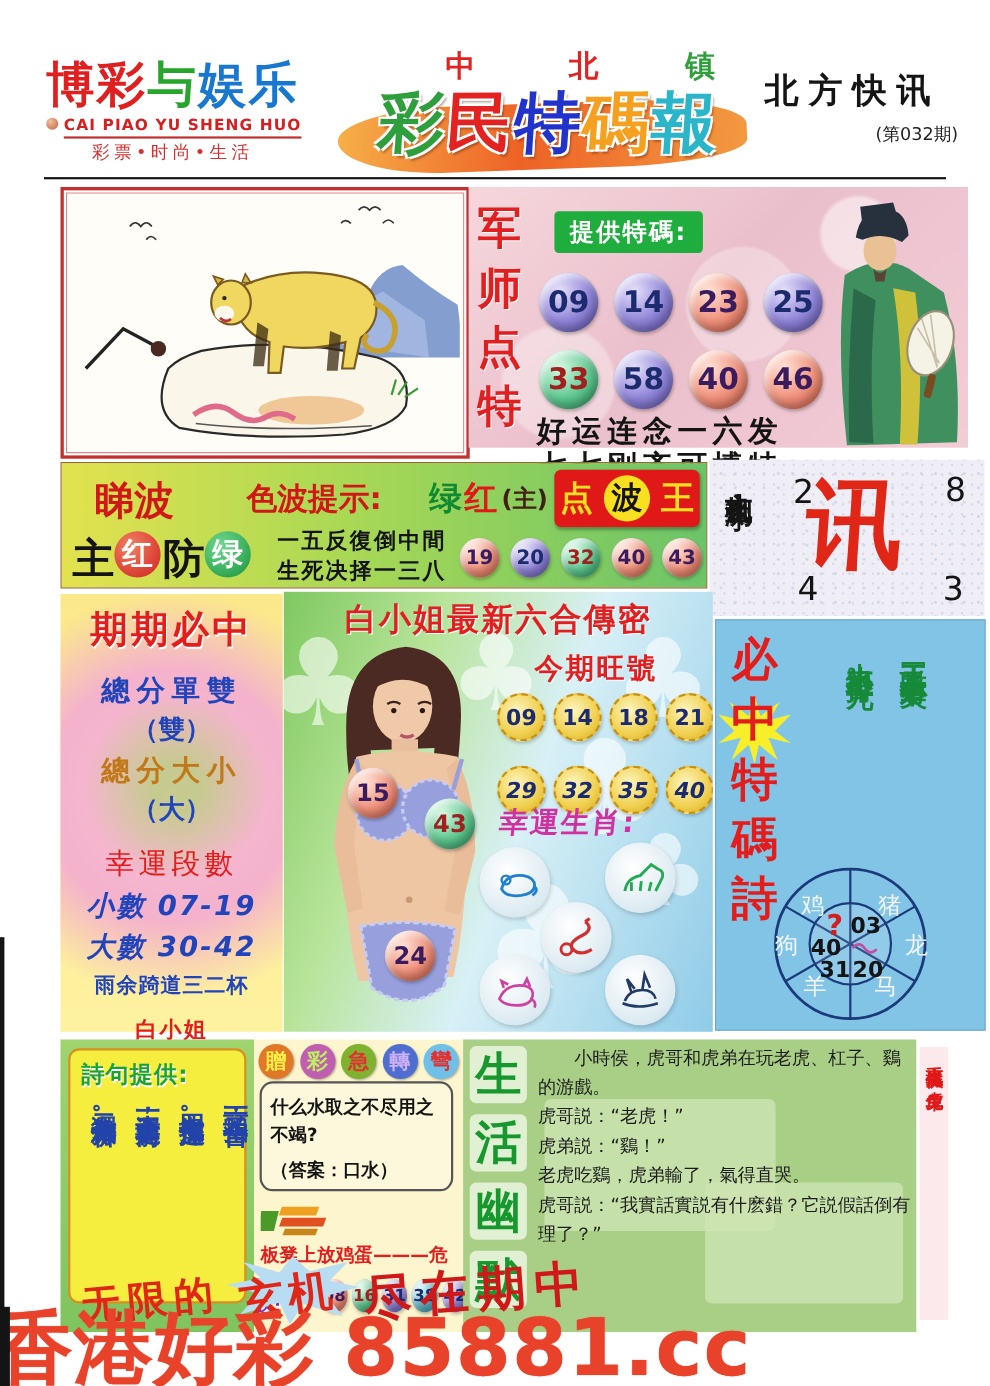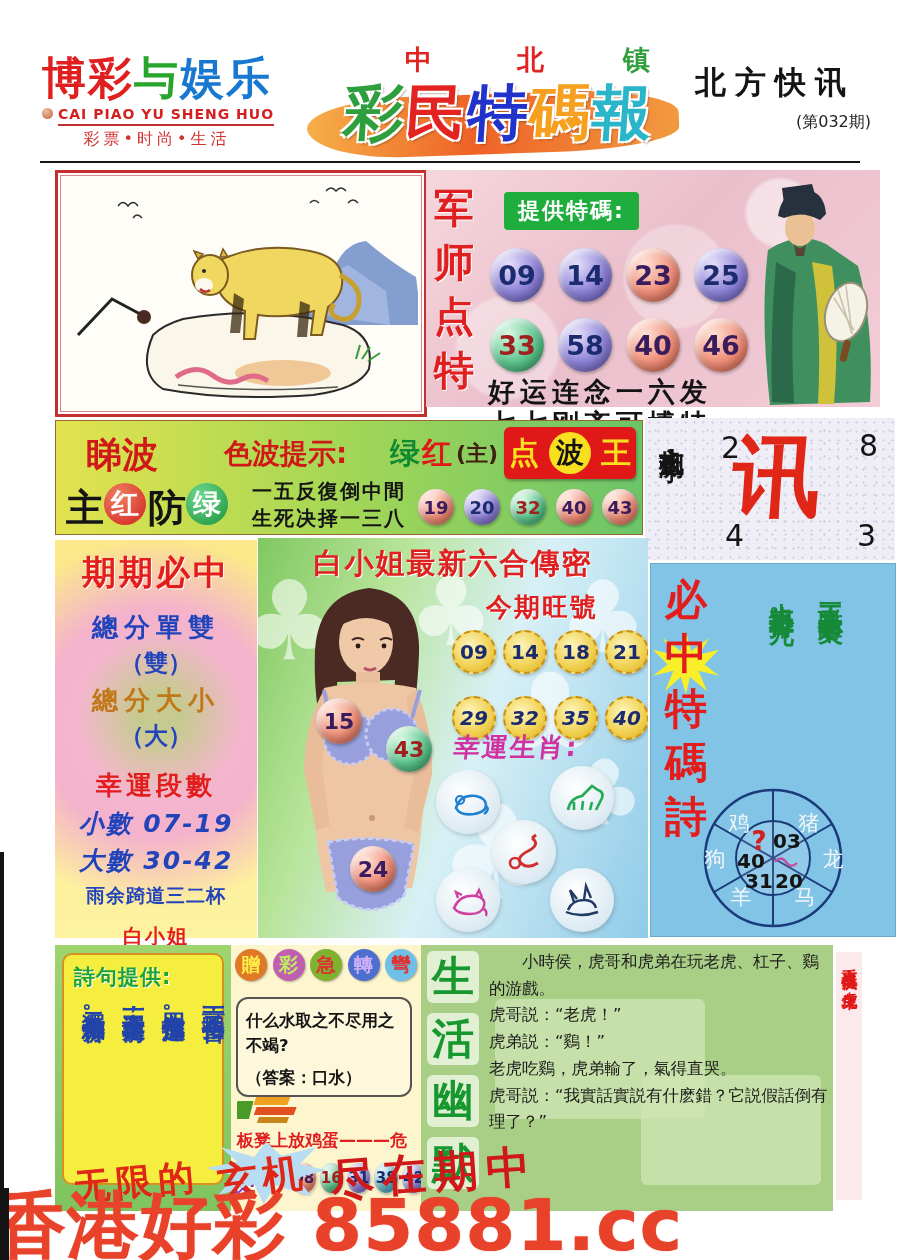--- a/index.html
+++ b/index.html
@@ -113,21 +113,21 @@
       background:
         radial-gradient(circle at 52% 44%,rgba(160,214,90,.55) 0 9%,transparent 34%),
         radial-gradient(circle at 50% 46%,#f6bdd2 0%,#f4b2cc 48%,rgba(244,178,204,0) 78%),
         linear-gradient(#fbe88a,#fdf2a0);
       display:flex;flex-direction:column;align-items:center;padding-top:10px;box-sizing:border-box;}
   .mw-title{font-size:34px;font-weight:900;color:#e31c1c;letter-spacing:3px;text-shadow:1px 1px 0 #fff;}
   .mw-blue{color:#2244bb;font-weight:900;}
   .mw-l1{font-size:26px;letter-spacing:6px;margin-top:14px;}
   .mw-l2{font-size:24px;margin-top:2px;}
   .mw-l3{font-size:26px;letter-spacing:6px;color:#c07818;font-weight:900;margin-top:4px;}
-  .mw-lucky{font-size:26px;font-weight:700;color:#e31c1c;letter-spacing:4px;margin-top:16px;}
+  .mw-lucky{font-size:26px;font-weight:400;color:#e31c1c;letter-spacing:4px;margin-top:16px;}
   .mw-range{font-size:25px;margin-top:4px;font-style:italic;letter-spacing:2px;}
   .mw-poem{font-size:19px;margin-top:6px;letter-spacing:1px;}
   .mw-miss{font-size:20px;font-weight:900;color:#e31c1c;margin-top:14px;letter-spacing:2px;}
   .mw-tail{font-size:23px;letter-spacing:3px;margin-top:2px;}
   .mw-odd{font-size:22px;align-self:flex-start;padding-left:10px;margin-top:4px;}
   .mw-even{font-size:22px;align-self:flex-end;padding-right:10px;margin-top:2px;}
 
   
   #missbai{left:258px;top:538px;width:390px;height:400px;overflow:hidden;
       background:linear-gradient(110deg,#7fc860 0%,#b8e49a 28%,#d8f0f6 55%,#8fcbe8 100%);}
@@ -178,21 +178,21 @@
       transform:rotate(-4deg);letter-spacing:8px;font-family:"DejaVu Serif",serif;}
 
   
   #riddle{left:231px;top:945px;width:190px;height:266px;background:#fcf5cd;}
   .rd-circles{position:absolute;left:4px;top:4px;width:182px;display:flex;justify-content:space-between;}
   .rd-c{width:32px;height:32px;border-radius:50%;display:flex;align-items:center;justify-content:center;
       font-size:19px;font-weight:900;color:#fff;box-shadow:1px 1px 2px rgba(0,0,0,.3);}
   .rc0{background:#e07828;color:#fdf048;} .rc1{background:#c05fb0;color:#bdf060;}
   .rc2{background:#7fb22f;color:#e03030;} .rc3{background:#4f6fd0;color:#d0b0f8;}
   .rc4{background:#6fc0e8;color:#e03030;}
-  .rd-box{position:absolute;left:5px;top:52px;width:176px;height:100px;background:#fdf8dc;
+  .rd-box{position:absolute;left:5px;top:38px;width:176px;height:100px;background:#fdf8dc;
       border:2px solid #555;border-radius:12px;box-sizing:border-box;padding:10px 8px 0 8px;}
   .rd-q{font-size:16.5px;font-weight:bold;color:#141414;line-height:1.5;}
   .rd-a{font-size:16.5px;font-weight:bold;color:#141414;margin-top:8px;}
   .rd-logo{position:absolute;left:6px;top:150px;}
   .rd-hint{position:absolute;left:6px;top:184px;font-size:17px;font-weight:900;color:#e02020;}
   .rd-gift{position:absolute;left:2px;top:212px;display:flex;align-items:center;gap:4px;}
   .rd-gift-label{font-size:16px;font-weight:900;color:#8030c0;text-shadow:1px 1px 0 #fff;}
 
   
   #humor{left:421px;top:945px;width:412px;height:266px;background:#a9cf87;overflow:hidden;}

